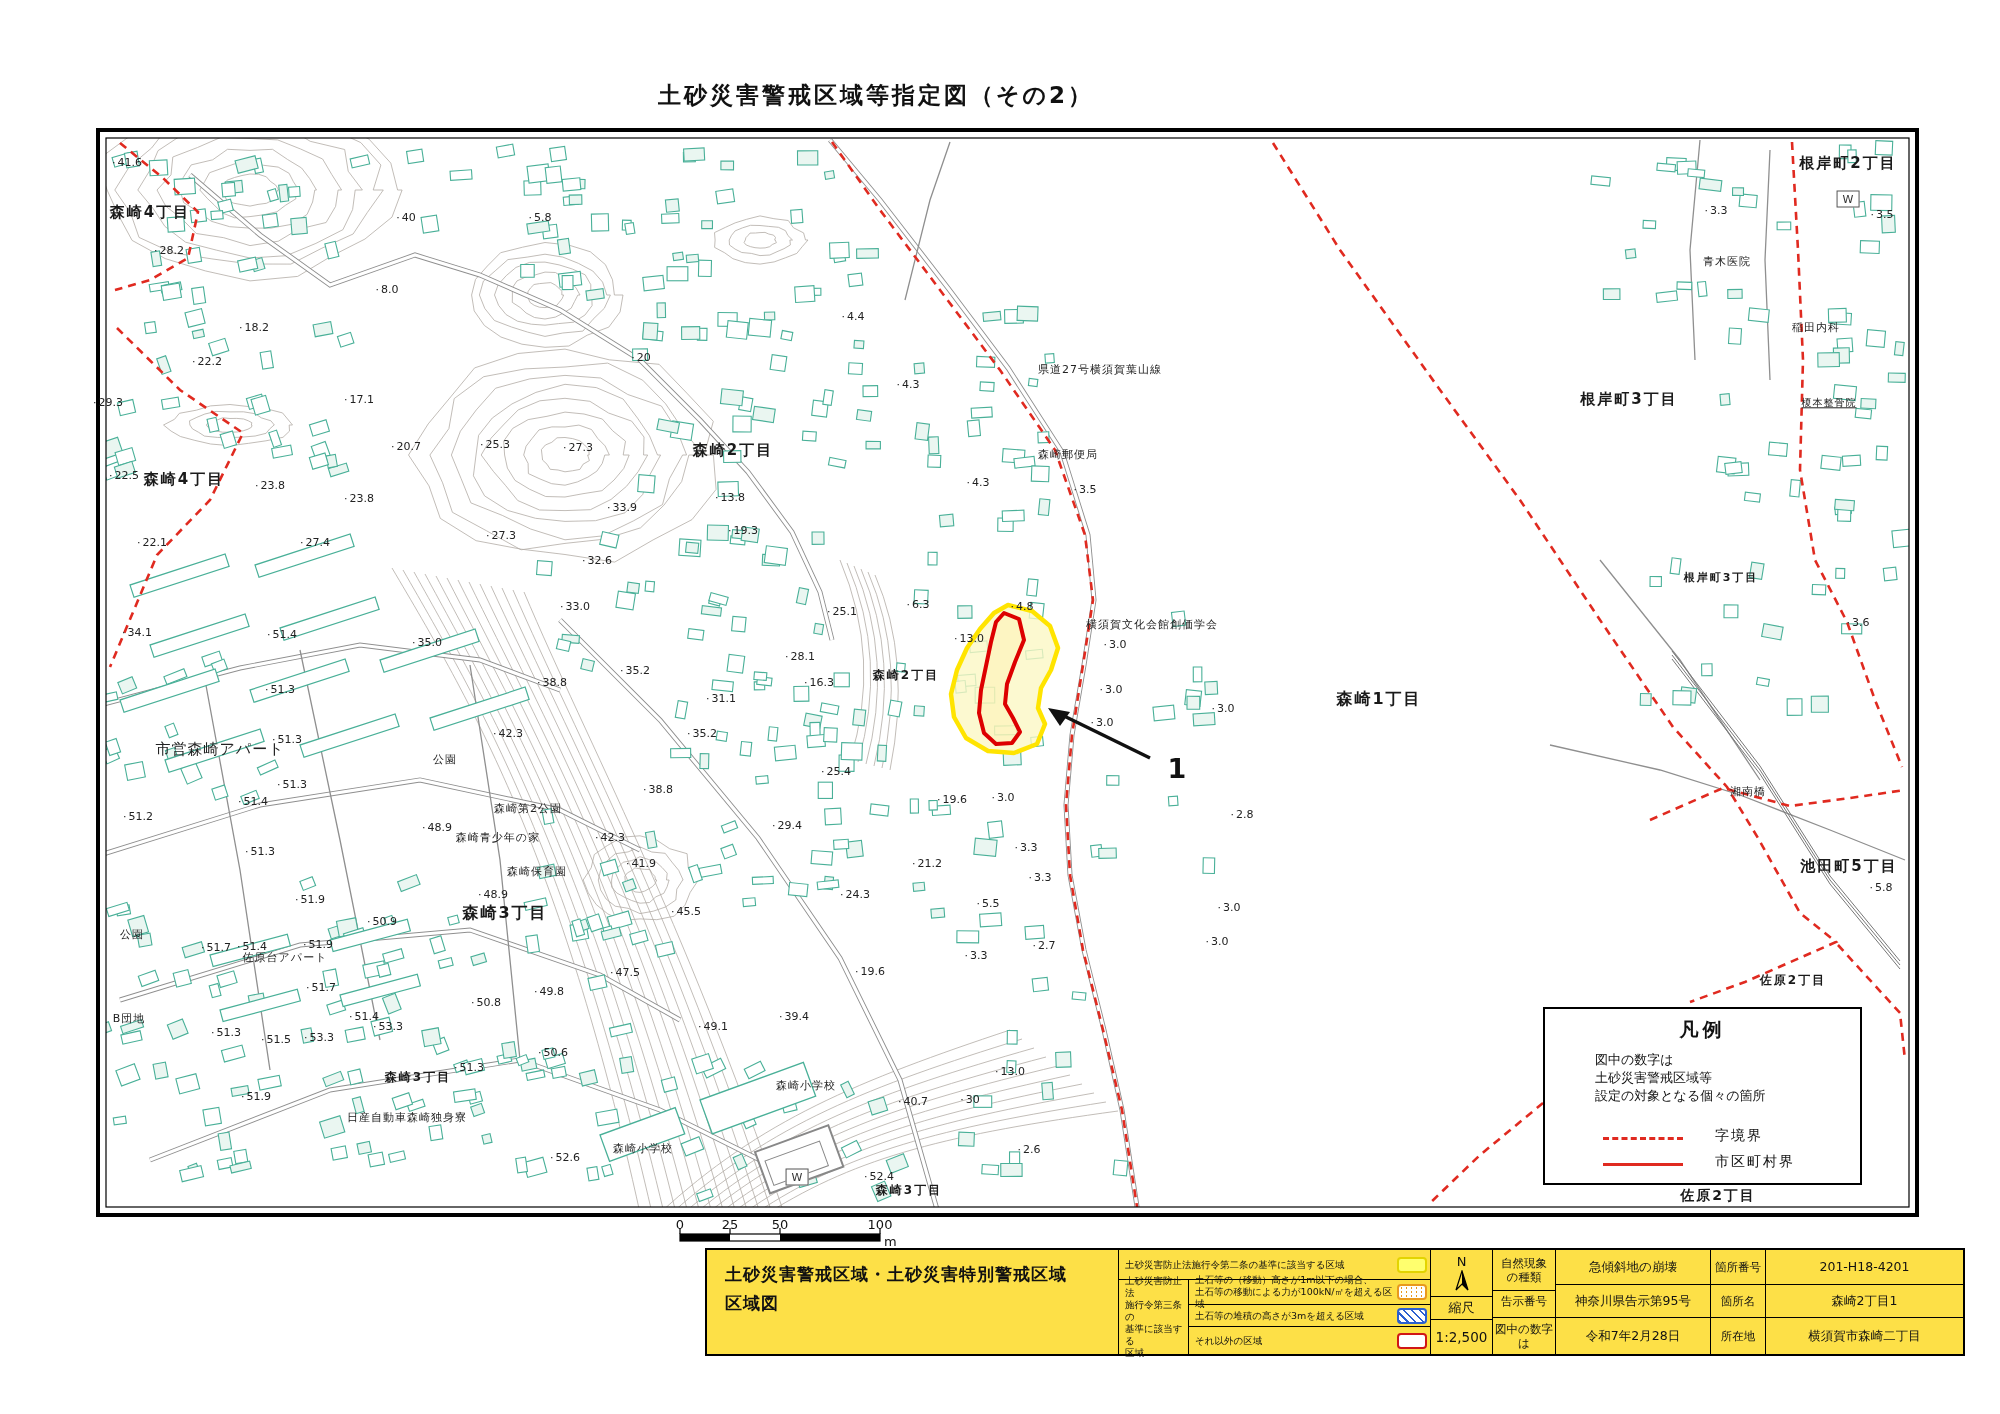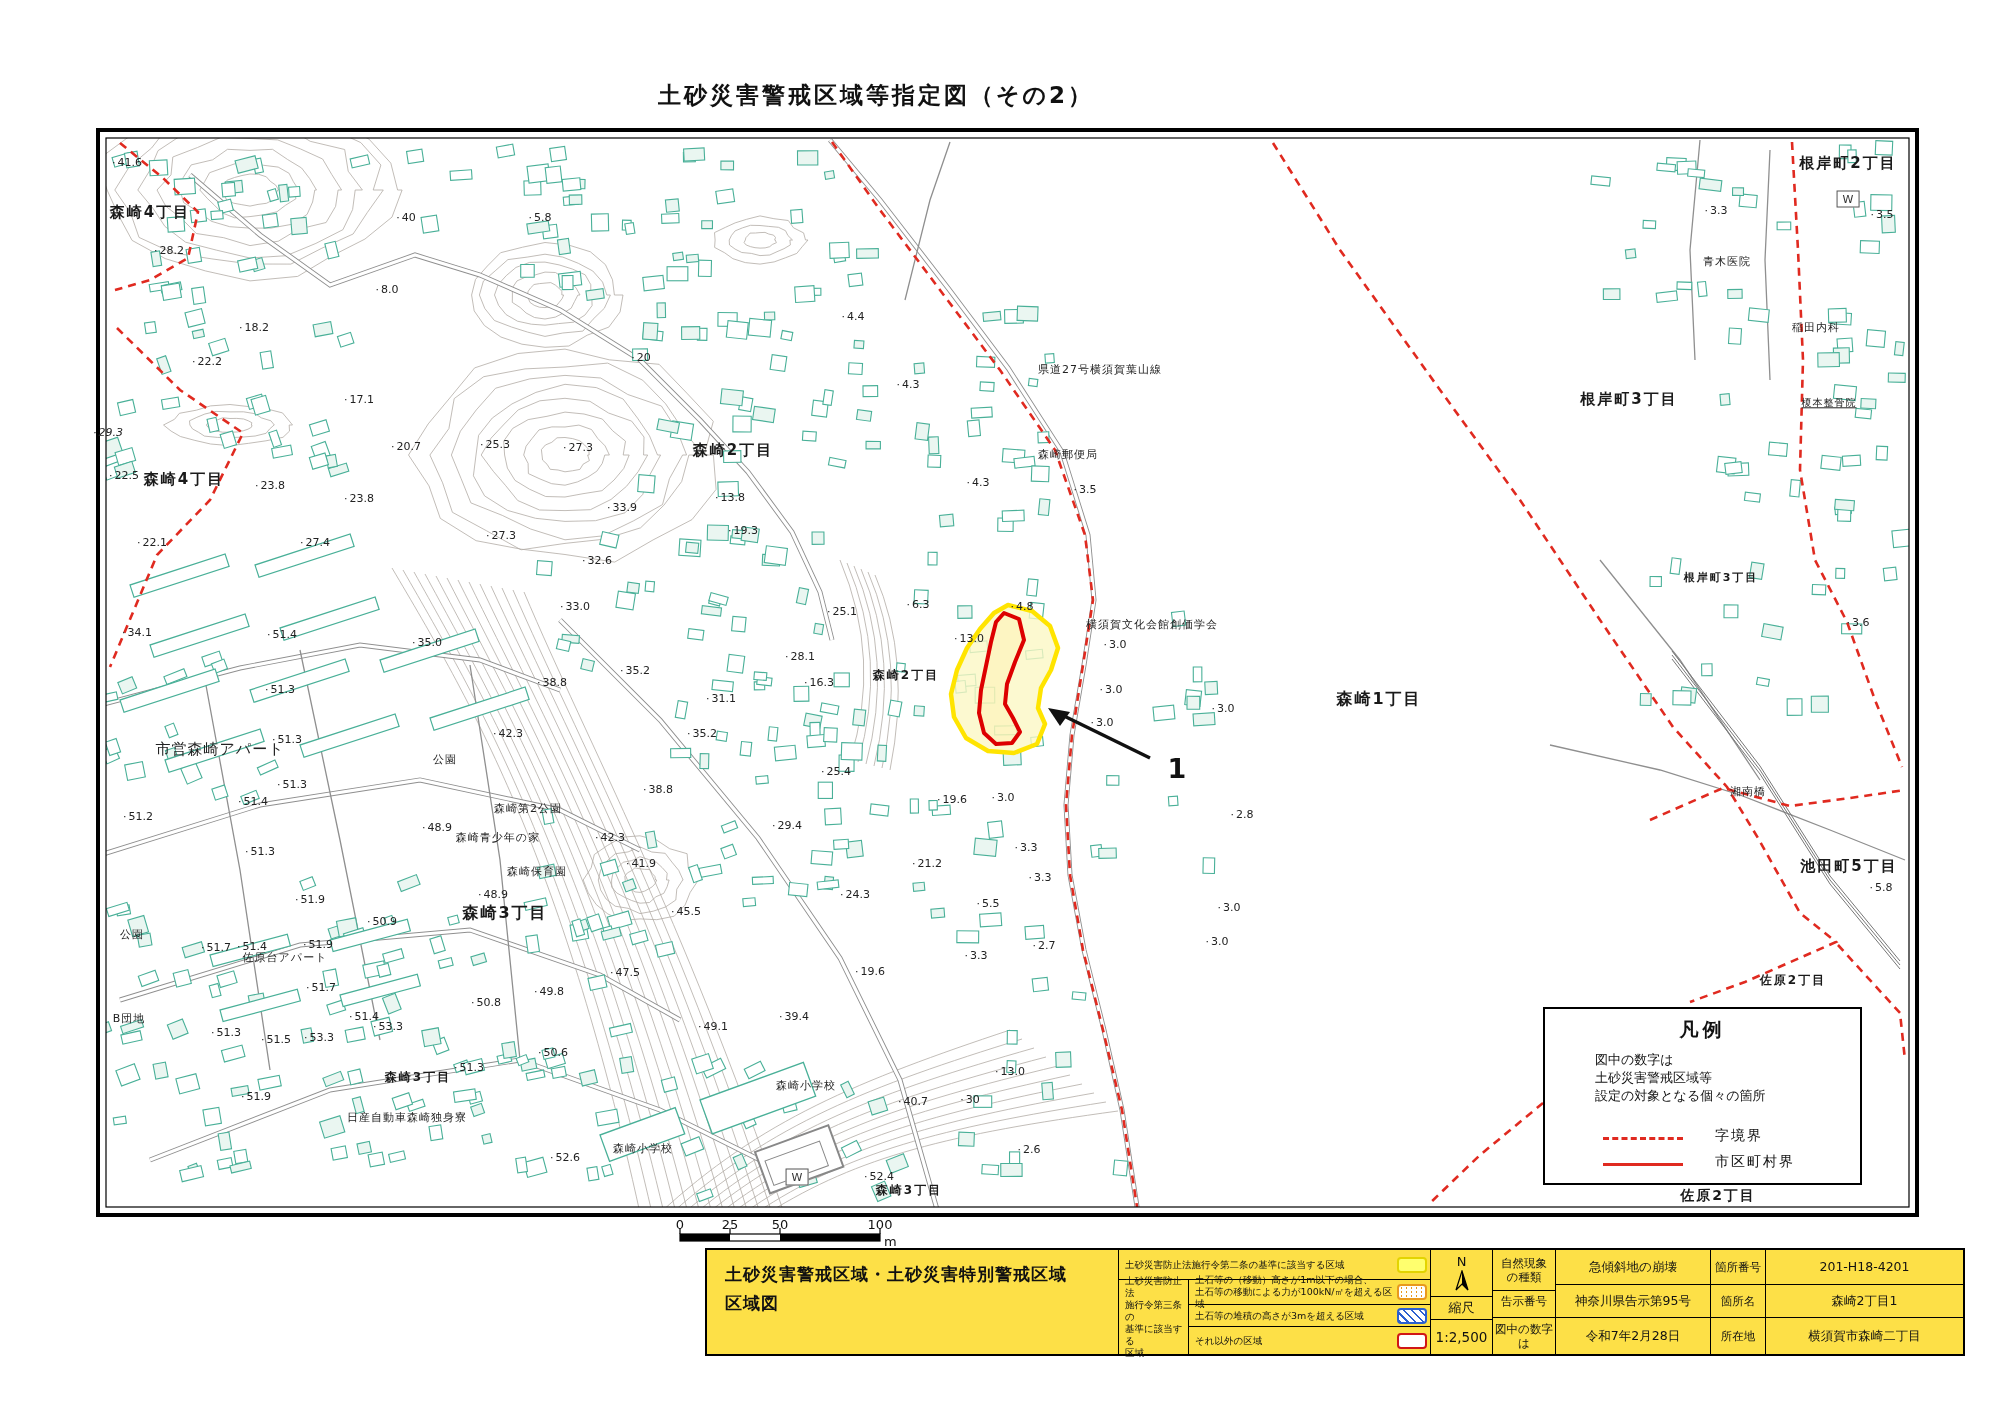--- a/index.html
+++ b/index.html
@@ -692,21 +692,21 @@
       <div class="fl" style="left: 806px; top: 1086px; font-size: 11px;">森崎小学校</div>
       <div class="fl" style="left: 643px; top: 1149px; font-size: 11px;">森崎小学校</div>
       <div class="fl" style="left: 1748px; top: 792px; font-size: 11px;">湘南橋</div>
       <div class="sp" style="left: 127px; top: 163px;"><span class="dot">·</span>41.6</div>
       <div class="sp" style="left: 169px; top: 251px;"><span class="dot">·</span>28.2</div>
       <div class="sp" style="left: 406px; top: 218px;"><span class="dot">·</span>40</div>
       <div class="sp" style="left: 540px; top: 218px;"><span class="dot">·</span>5.8</div>
       <div class="sp" style="left: 387px; top: 290px;"><span class="dot">·</span>8.0</div>
       <div class="sp" style="left: 254px; top: 328px;"><span class="dot">·</span>18.2</div>
       <div class="sp" style="left: 207px; top: 362px;"><span class="dot">·</span>22.2</div>
-      <div class="sp" style="left: 108px; top: 433px; font-style: italic;"><span class="dot">·</span>29.3</div>
+      <div class="sp" style="left: 108px; top: 403px;"><span class="dot">·</span>29.3</div>
       <div class="sp" style="left: 359px; top: 400px;"><span class="dot">·</span>17.1</div>
       <div class="sp" style="left: 406px; top: 447px;"><span class="dot">·</span>20.7</div>
       <div class="sp" style="left: 495px; top: 445px;"><span class="dot">·</span>25.3</div>
       <div class="sp" style="left: 578px; top: 448px;"><span class="dot">·</span>27.3</div>
       <div class="sp" style="left: 641px; top: 358px;"><span class="dot">·</span>20</div>
       <div class="sp" style="left: 730px; top: 498px;"><span class="dot">·</span>13.8</div>
       <div class="sp" style="left: 124px; top: 476px;"><span class="dot">·</span>22.5</div>
       <div class="sp" style="left: 270px; top: 486px;"><span class="dot">·</span>23.8</div>
       <div class="sp" style="left: 359px; top: 499px;"><span class="dot">·</span>23.8</div>
       <div class="sp" style="left: 622px; top: 508px;"><span class="dot">·</span>33.9</div>

